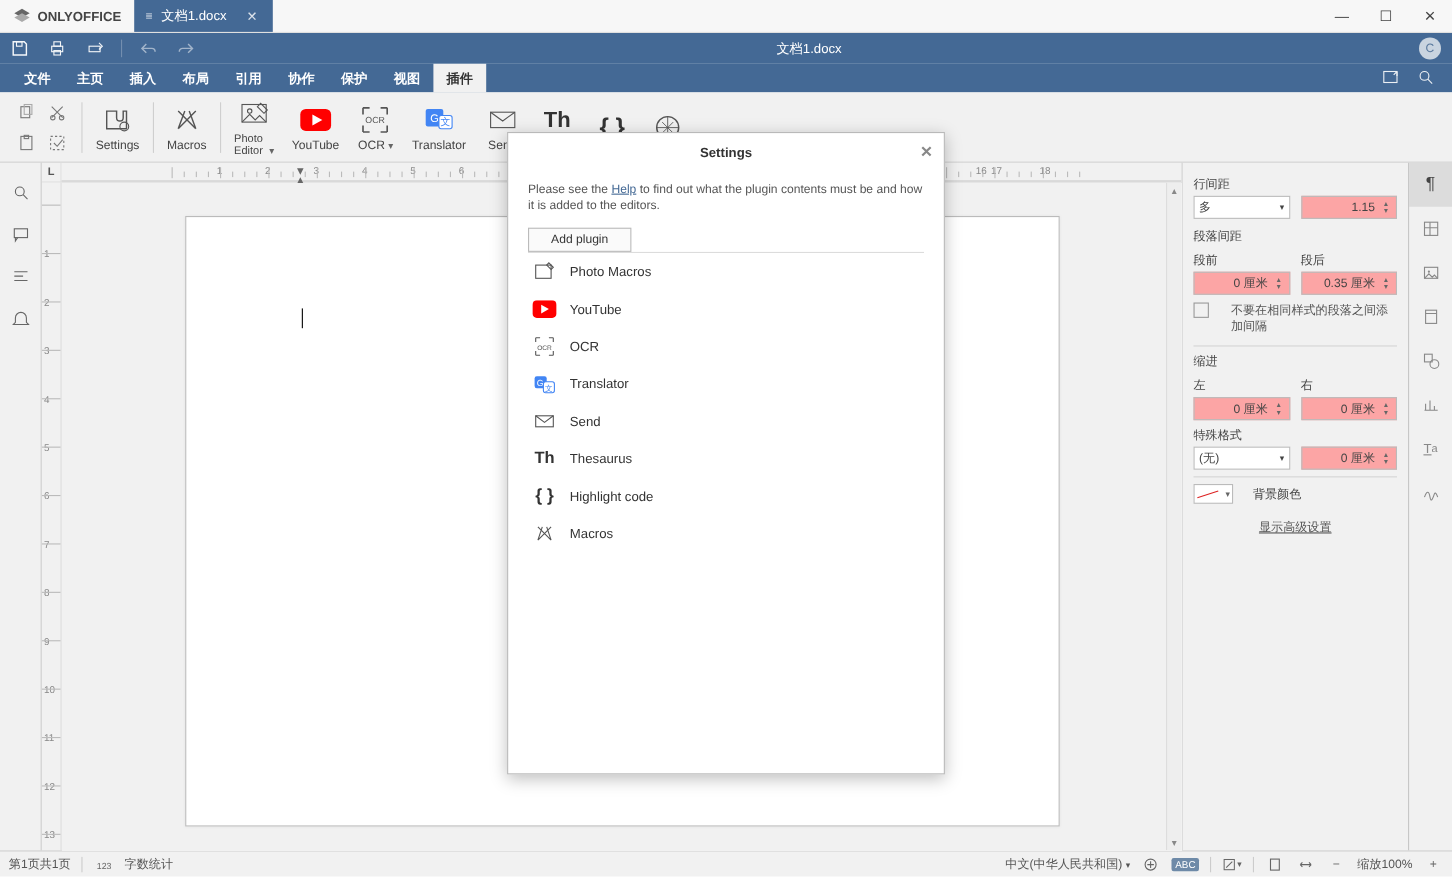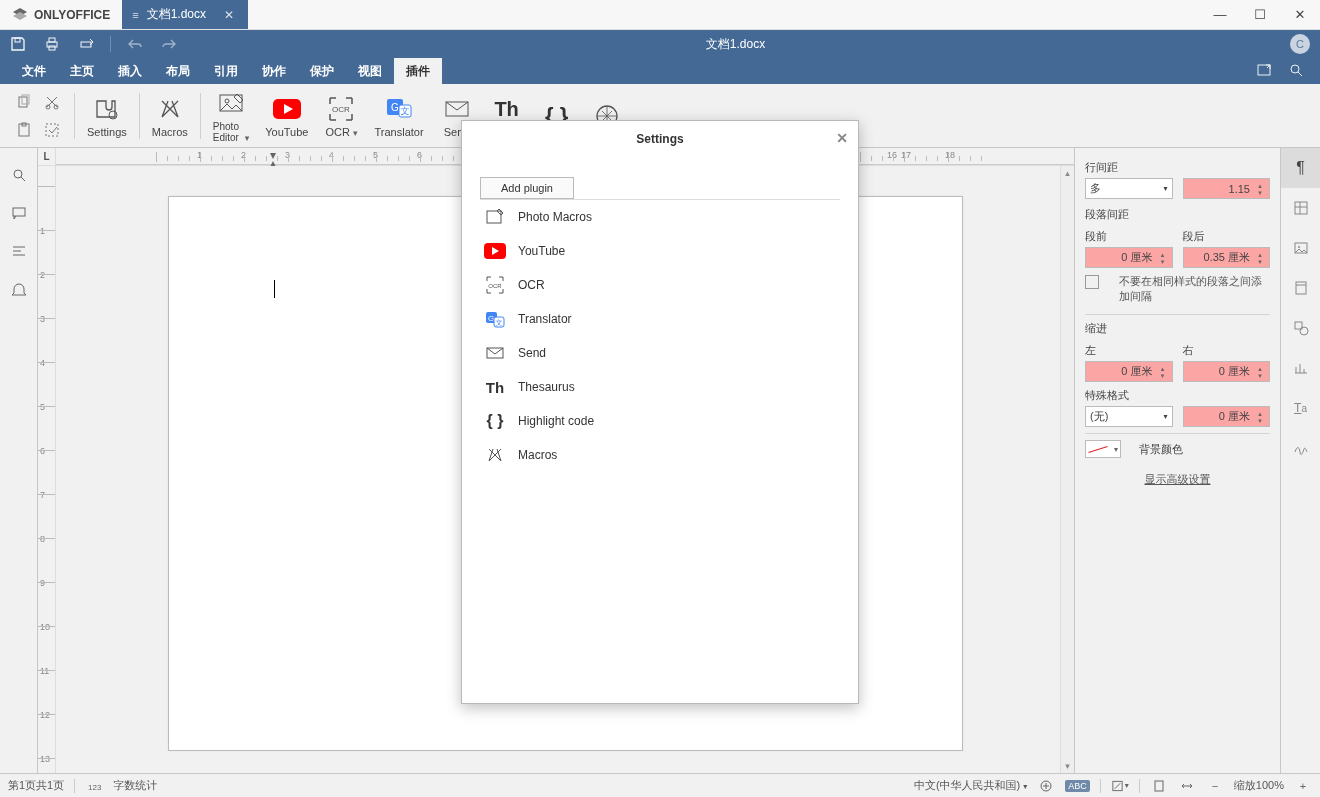--- a/index.html
+++ b/index.html
@@ -668,20 +668,23 @@
   </div>
 </div>
 
 <div class="modal-overlay">
   <div class="modal">
     <div class="modal-title">
       <span>Settings</span>
       <span class="modal-close">✕</span>
     </div>
     <div class="modal-body">
+      <div class="help-text">
+        <span>Please see the </span><a>Help</a><span> to find out what the plugin contents must be and how it is added to the editors.</span>
+      </div>
       <div class="add-plugin-btn">Add plugin</div>
       <div class="plugin-list">
         <div class="plugin-row">
             <span class="pico">
               <svg width="20" height="20" viewBox="0 0 20 20">
                 <rect x="2" y="4" width="14" height="12" fill="none" stroke="#555"></rect>
                 <path d="M14 2l4 4-2 2-4-4z" fill="none" stroke="#555"></path>
               </svg>
             </span>
             <span>Photo Macros</span>

